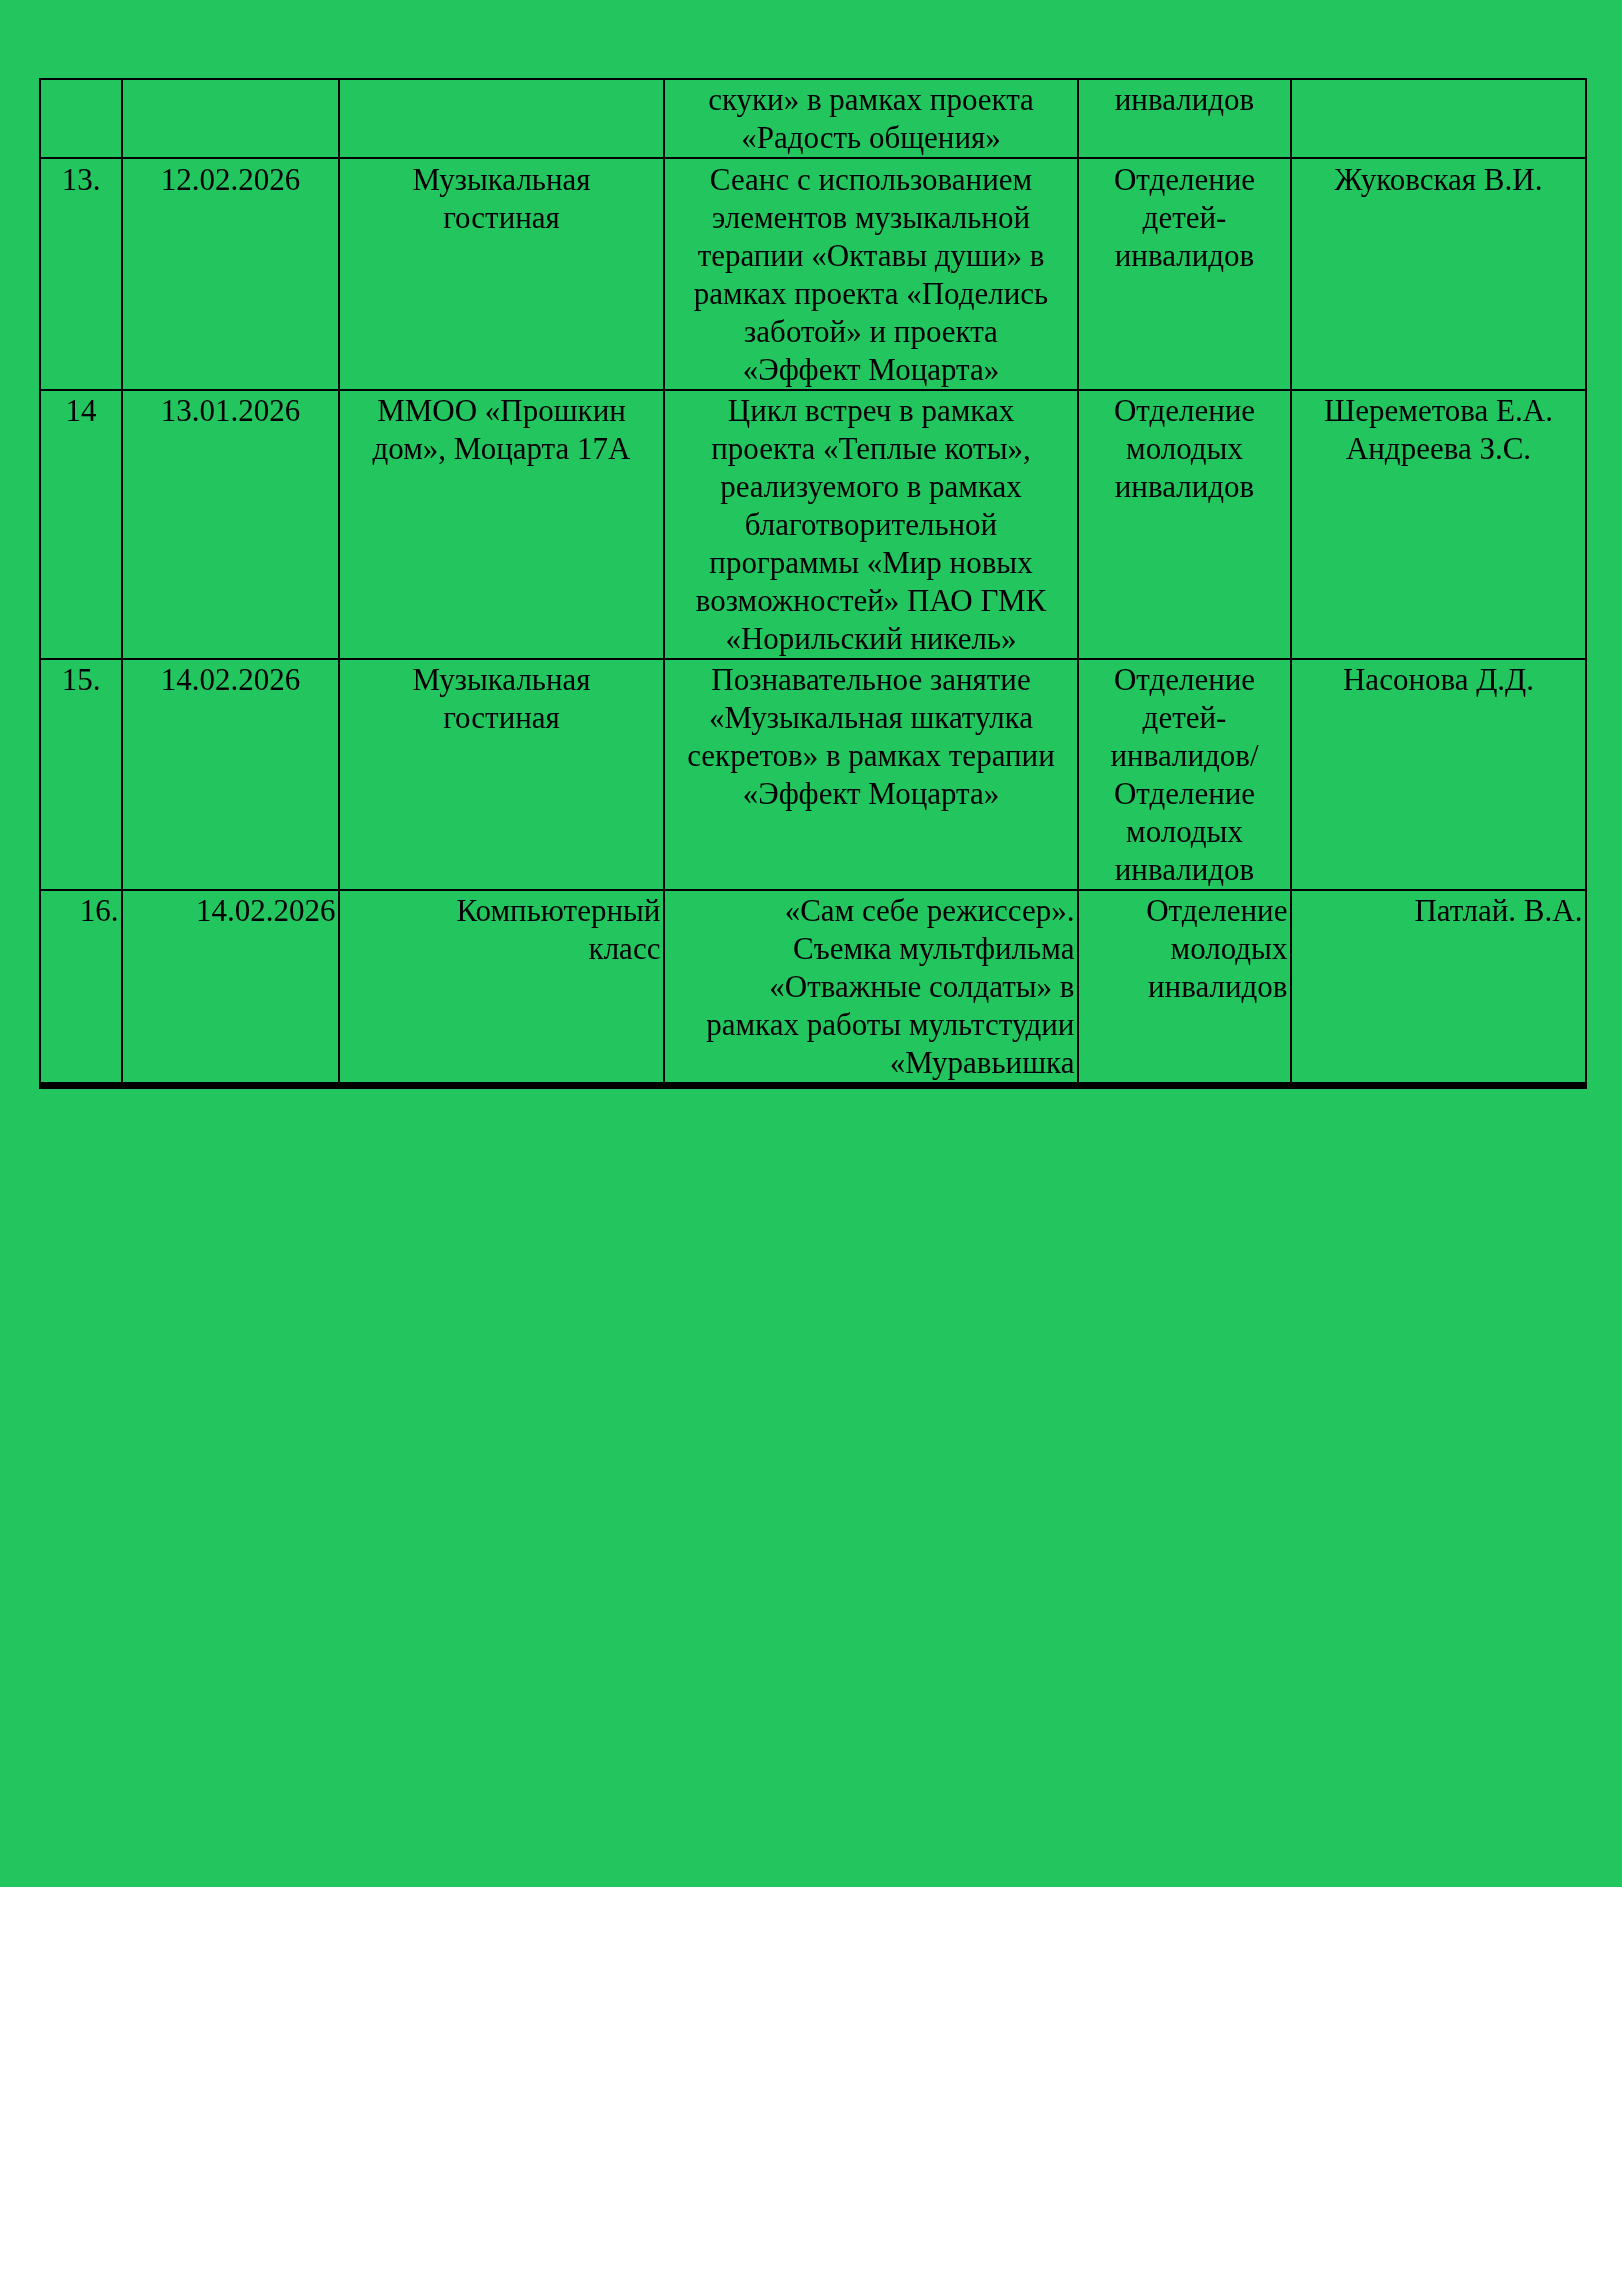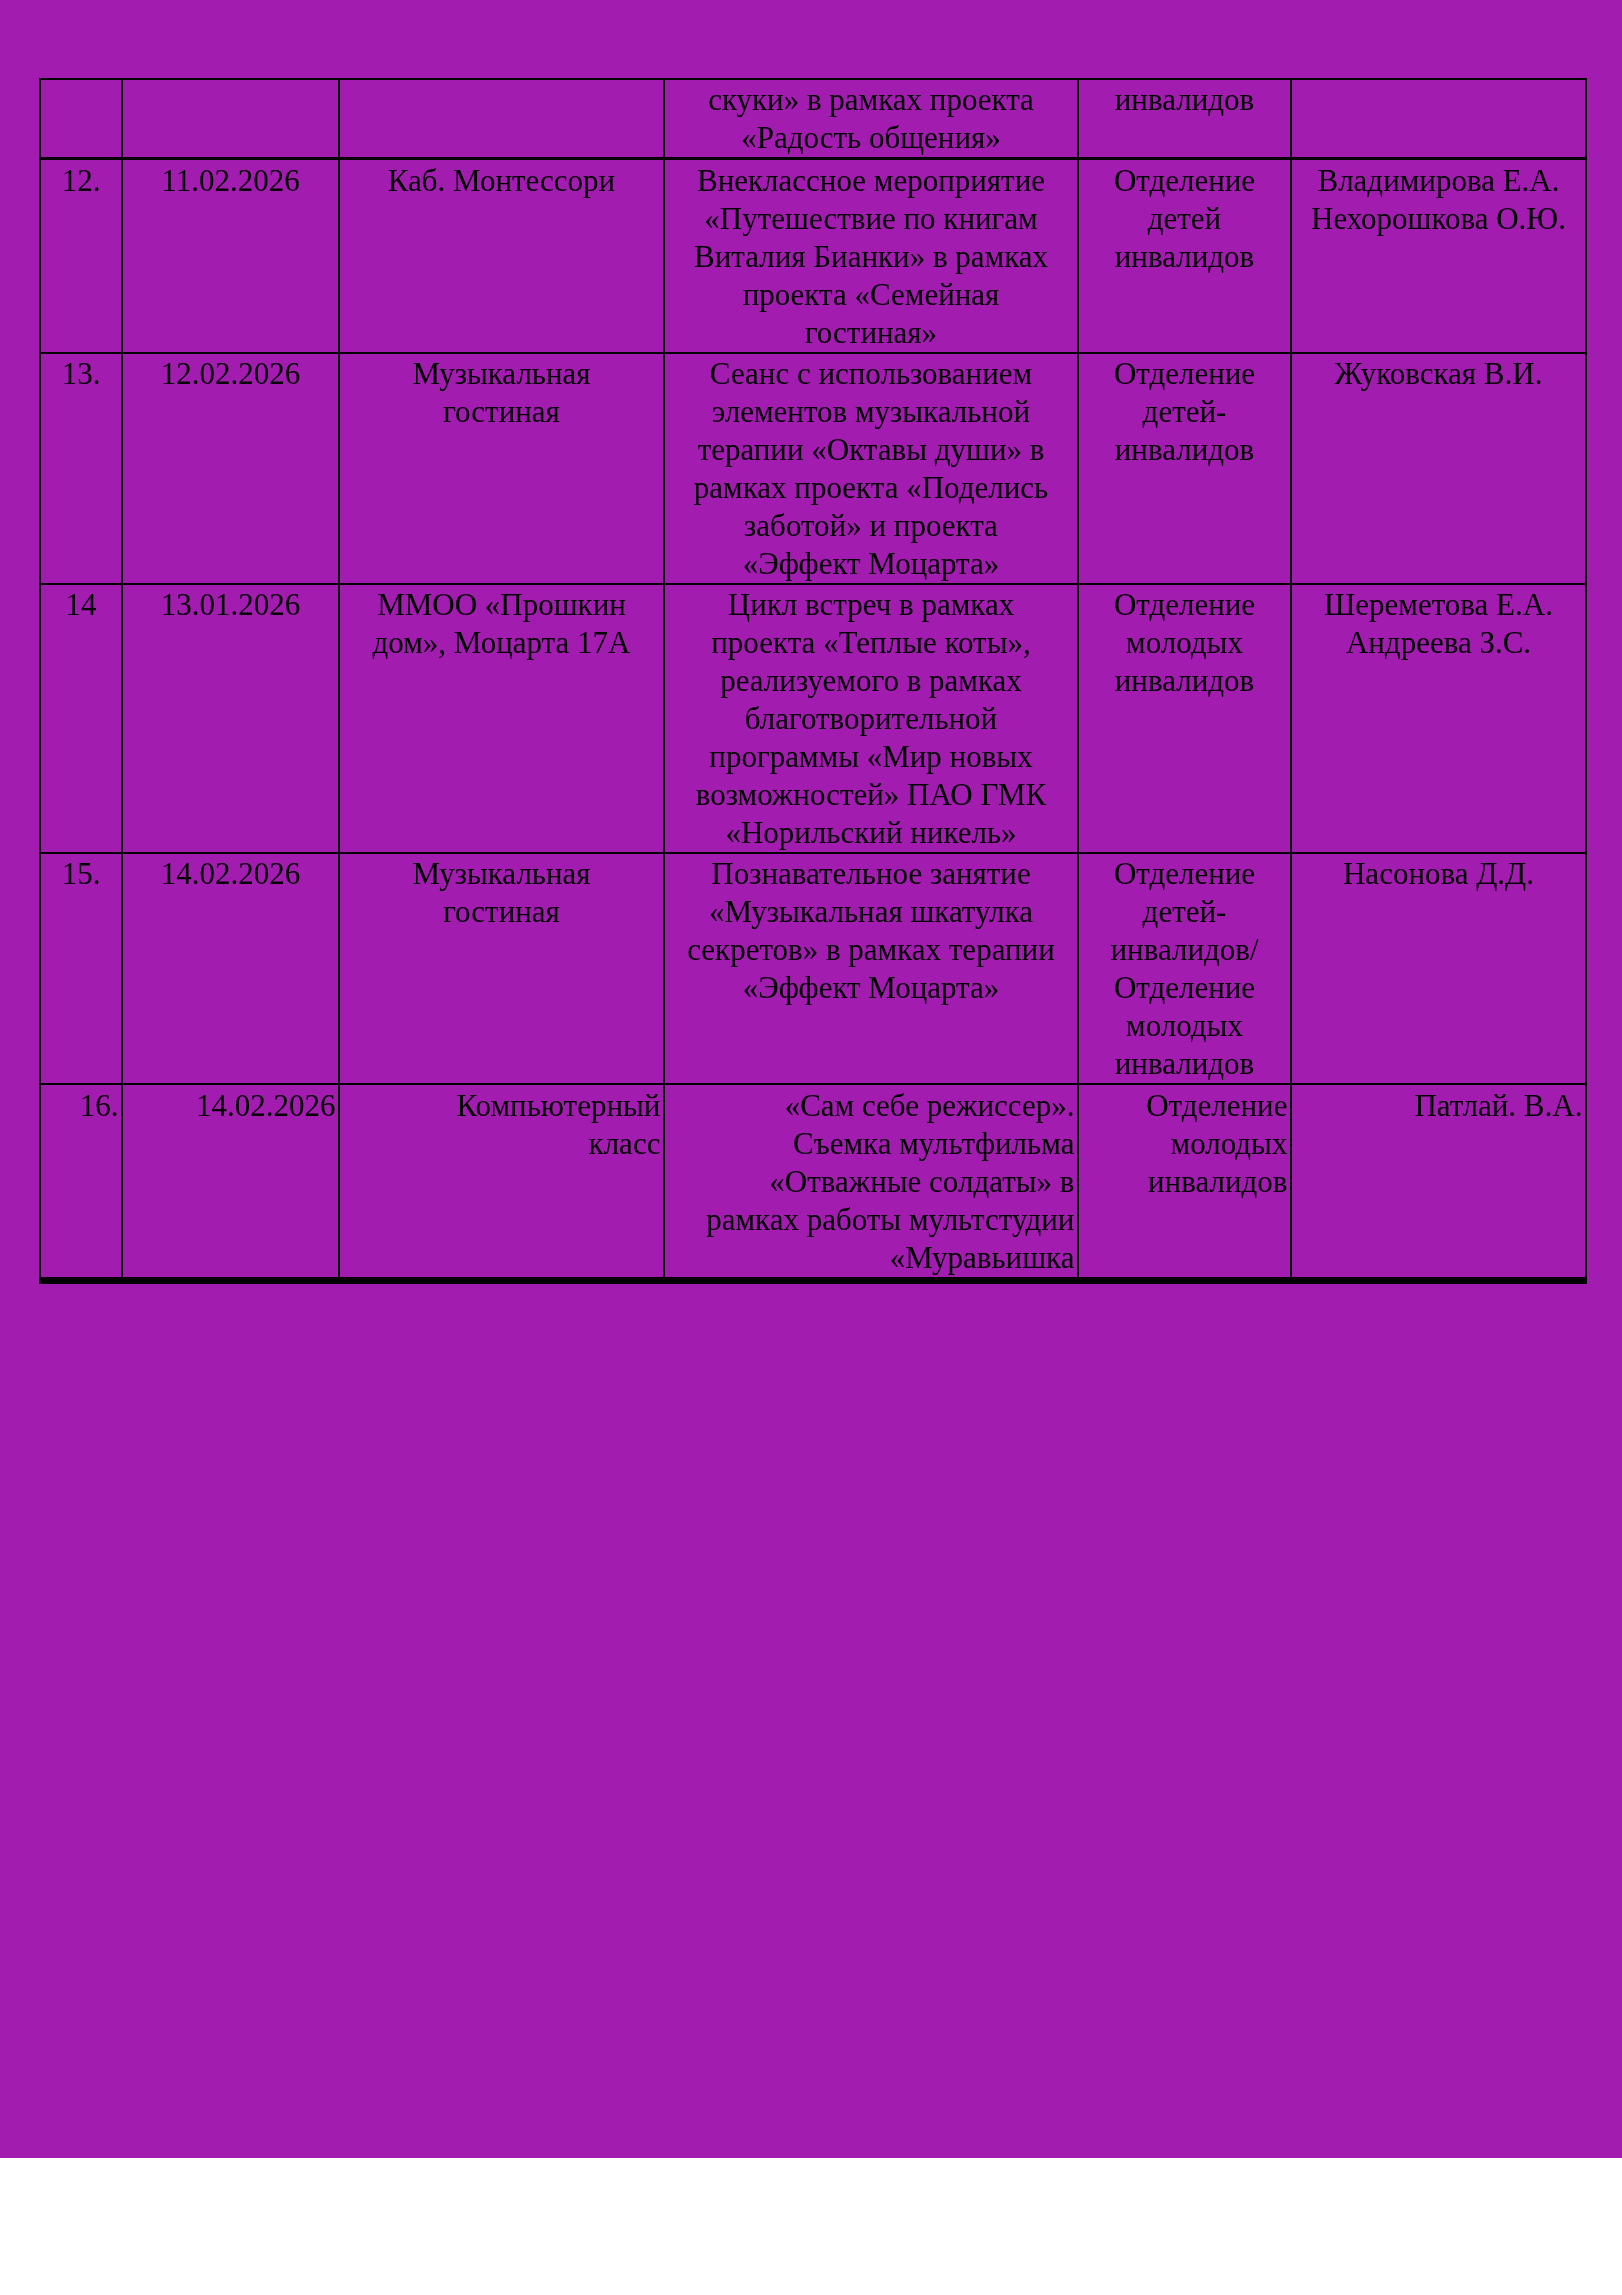--- a/index.html
+++ b/index.html
@@ -8,22 +8,22 @@
     background: #ffffff;
     width: 1623px;
     height: 2295px;
     position: relative;
     font-family: "Liberation Serif", "DejaVu Serif", serif;
   }
   .page {
     position: absolute;
     left: 0; top: 0;
     width: 1623px;
-    height: 2158px;
-    background: #a21caf;
+    height: 1887px;
+    background: #22c55e;
   }
   table.doc-table {
     position: absolute;
     left: 39px;
     top: 78px;
     border-collapse: collapse;
     table-layout: fixed;
     width: 1545px;
   }
   table.doc-table td {
@@ -64,35 +64,20 @@
     </colgroup>
     <tbody>
       <tr class="r0">
         <td></td>
         <td></td>
         <td></td>
         <td>скуки» в рамках проекта
 «Радость общения»</td>
         <td>инвалидов</td>
         <td></td>
-      </tr>
-      <tr class="r1">
-        <td>12.</td>
-        <td>11.02.2026</td>
-        <td>Каб. Монтессори</td>
-        <td>Внеклассное мероприятие
-«Путешествие по книгам
-Виталия Бианки» в рамках
-проекта «Семейная
-гостиная»</td>
-        <td>Отделение
-детей
-инвалидов</td>
-        <td>Владимирова Е.А.
-Нехорошкова О.Ю.</td>
       </tr>
       <tr class="r2">
         <td>13.</td>
         <td>12.02.2026</td>
         <td>Музыкальная
 гостиная</td>
         <td>Сеанс с использованием
 элементов музыкальной
 терапии «Октавы души» в
 рамках проекта «Поделись

